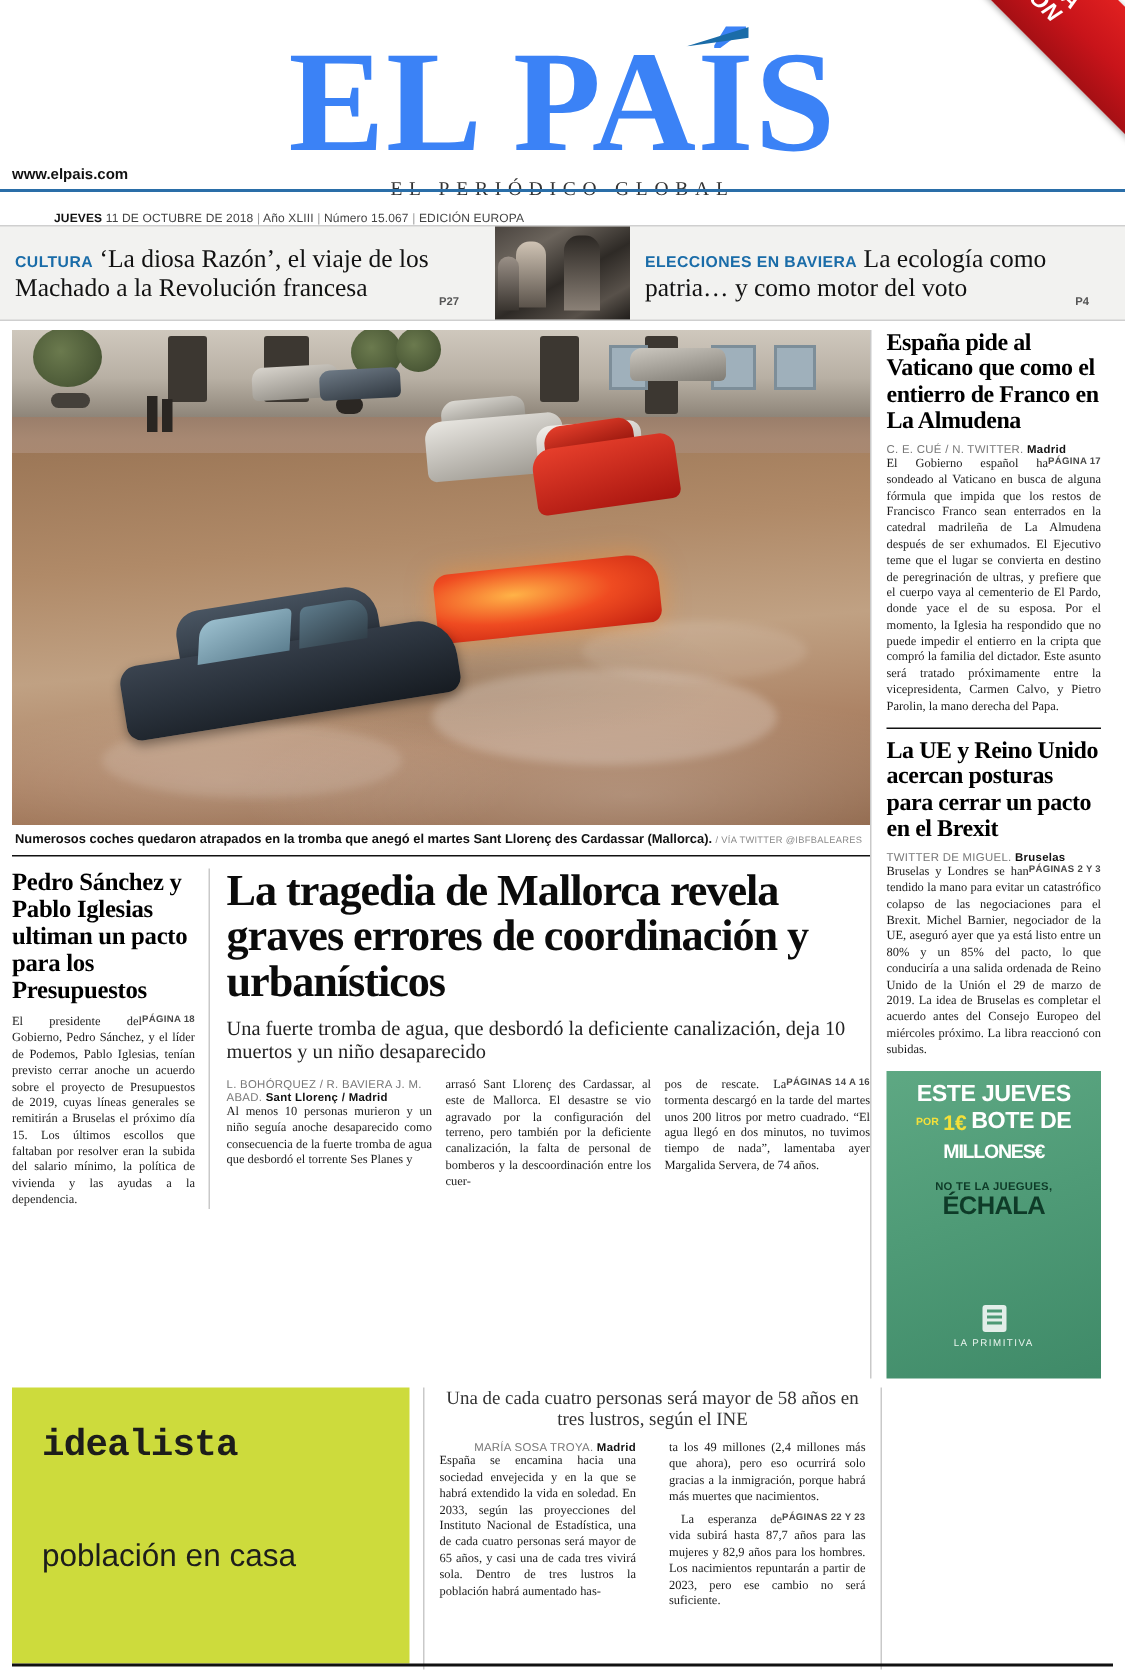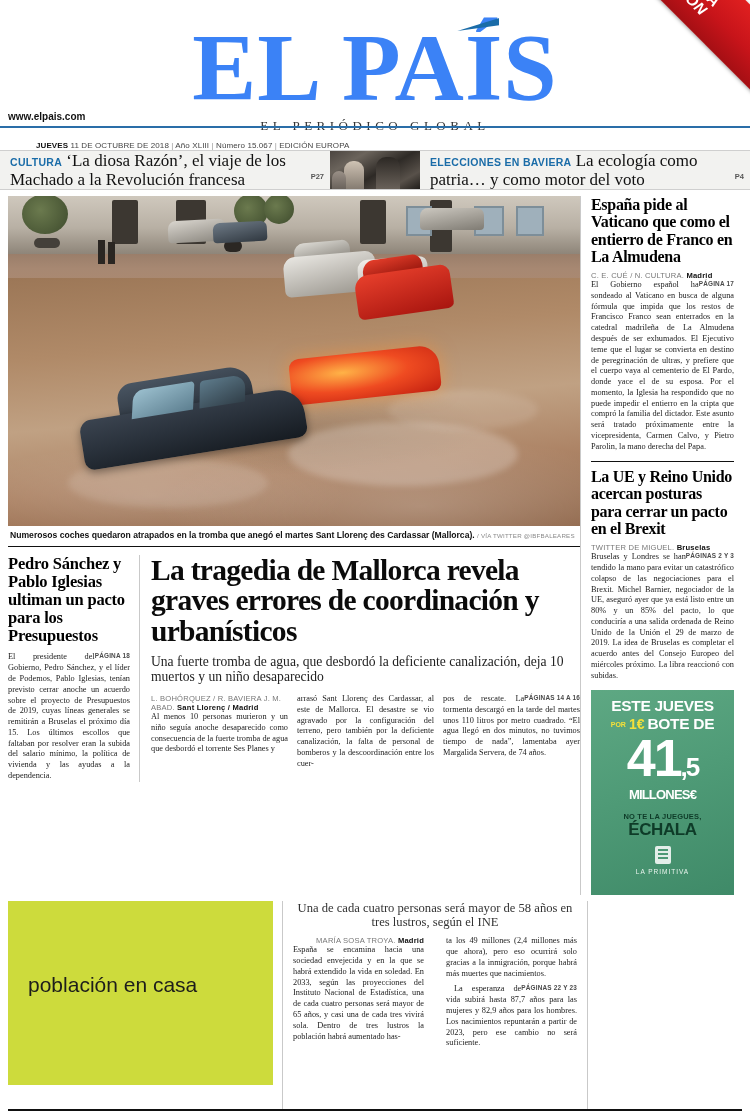--- a/index.html
+++ b/index.html
@@ -33,28 +33,28 @@
     letter-spacing:4.5px;color:#333;margin-top:4px;}
   .url{position:absolute;left:8px;bottom:28px;font-family:"Liberation Sans",sans-serif;
     font-weight:700;font-size:10px;color:#111;}
   .rule-blue{position:absolute;left:0;right:0;bottom:22px;height:2.5px;background:#2a6ea8;}
   .dateline{position:absolute;left:0;right:0;bottom:0;text-align:left;
     font-family:"Liberation Sans",sans-serif;font-size:8px;color:#444;letter-spacing:.1px;margin-left:36px;}
   .dateline b{color:#111;font-weight:700;}
   .dateline .sep{color:#999;}
 
   
-  .teasers{position:relative;height:40px;border-top:1px solid #cfcfcf;border-bottom:1px solid #cfcfcf;
+  .teasers{position:relative;height:64px;border-top:1px solid #cfcfcf;border-bottom:1px solid #cfcfcf;
     background:#f2f2f0;display:flex;align-items:stretch;}
   .teaser{flex:1;display:flex;align-items:center;padding:0 10px;position:relative;}
   .teaser-txt{font-family:"Liberation Serif",serif;font-size:17px;line-height:1.12;color:#111;}
   .kicker{font-family:"Liberation Sans",sans-serif;font-weight:700;font-size:10.5px;
     color:#1a6ca8;letter-spacing:.3px;text-transform:uppercase;}
   .pref{font-family:"Liberation Sans",sans-serif;font-weight:700;font-size:7.5px;color:#555;
-    position:absolute;right:6px;bottom:8px;}
+    position:absolute;right:24px;bottom:8px;}
   .teaser-photo{width:90px;flex:0 0 90px;align-self:stretch;
     background:linear-gradient(150deg,#4b4540 0%,#6b645c 25%,#2e2a26 55%,#58514a 80%,#201d1a 100%);
     position:relative;overflow:hidden;}
   .tp-f1{position:absolute;left:14px;top:10px;width:20px;height:44px;border-radius:9px 9px 0 0;
     background:linear-gradient(180deg,#cfc3b4,#5b534b);}
   .tp-f2{position:absolute;left:46px;top:6px;width:24px;height:50px;border-radius:10px 10px 0 0;
     background:linear-gradient(180deg,#2c2824,#8a8076);}
   .tp-f3{position:absolute;left:2px;top:20px;width:14px;height:36px;border-radius:7px 7px 0 0;
     background:linear-gradient(180deg,#9a9087,#39342f);}
 
@@ -323,35 +323,35 @@
                 <b>Sant Llorenç / Madrid</b>
               </div>
               <div class="body-txt">Al menos 10 personas murieron y un niño seguía anoche desaparecido como consecuencia de la fuerte tromba de agua que desbordó el torrente Ses Planes y</div>
             </div>
             <div>
               <div class="body-txt">arrasó Sant Llorenç des Cardassar, al este de Mallorca. El desastre se vio agravado por la configuración del terreno, pero también por la deficiente canalización, la falta de personal de bomberos y la descoordinación entre los cuer-</div>
             </div>
             <div>
               <div class="body-txt">
                 <span class="pagref">PÁGINAS 14 A 16</span>
-                <span>pos de rescate. La tormenta descargó en la tarde del martes unos 110 litros por metro cuadrado. “El agua llegó en dos minutos, no tuvimos tiempo de nada”, lamentaba ayer Margalida Servera, de 74 años.</span>
+                <span>pos de rescate. La tormenta descargó en la tarde del martes unos 200 litros por metro cuadrado. “El agua llegó en dos minutos, no tuvimos tiempo de nada”, lamentaba ayer Margalida Servera, de 74 años.</span>
               </div>
             </div>
           </div>
         </div>
       </div>
     </div>
 
     <div class="col-right">
 
       <div>
         <div class="rc-head">España pide al Vaticano que como el entierro de Franco en La Almudena</div>
         <div style="height:6px"></div>
         <div class="sig">
-          <span>C. E. CUÉ / N. CULTURA.</span>
+          <span>C. E. CUÉ / N. TWITTER.</span>
           <b>Madrid</b>
         </div>
         <div class="body-txt">
           <span class="pagref">PÁGINA 17</span>
           <span>El Gobierno español ha sondeado al Vaticano en busca de alguna fórmula que impida que los restos de Francisco Franco sean enterrados en la catedral madrileña de La Almudena después de ser exhumados. El Ejecutivo teme que el lugar se convierta en destino de peregrinación de ultras, y prefiere que el cuerpo vaya al cementerio de El Pardo, donde yace el de su esposa. Por el momento, la Iglesia ha respondido que no puede impedir el entierro en la cripta que compró la familia del dictador. Este asunto será tratado próximamente entre la vicepresidenta, Carmen Calvo, y Pietro Parolin, la mano derecha del Papa.</span>
         </div>
       </div>
 
       <div class="hr-black"></div>
 
@@ -368,40 +368,38 @@
         </div>
       </div>
 
       <div class="lotto">
         <div class="l1">ESTE JUEVES</div>
         <div class="l2">
           <span class="por">POR</span>
           <span class="one">1€</span>
           <span class="bote">BOTE DE</span>
         </div>
-        <div class="big">
-          <span>41</span><sup>,5</sup>
-        </div>
         <div class="mill">
           <span>MILLONES</span><span>€</span>
         </div>
         <div class="nt">NO TE LA JUEGUES,</div>
         <div class="ech">ÉCHALA</div>
         <div class="lotto-logo">
           <div class="lotto-mark"></div>
           <div class="lotto-name">LA PRIMITIVA</div>
         </div>
       </div>
     </div>
   </div>
 
   <div class="bottom">
 
     <div class="ad-left">
       <div class="idealista">
+        <div class="id-logo">idealista</div>
         <div class="id-slogan">población en casa</div>
       </div>
       <div class="teatro">
 
         <span>
           <br>
           
         </span>
       </div>
     </div>

